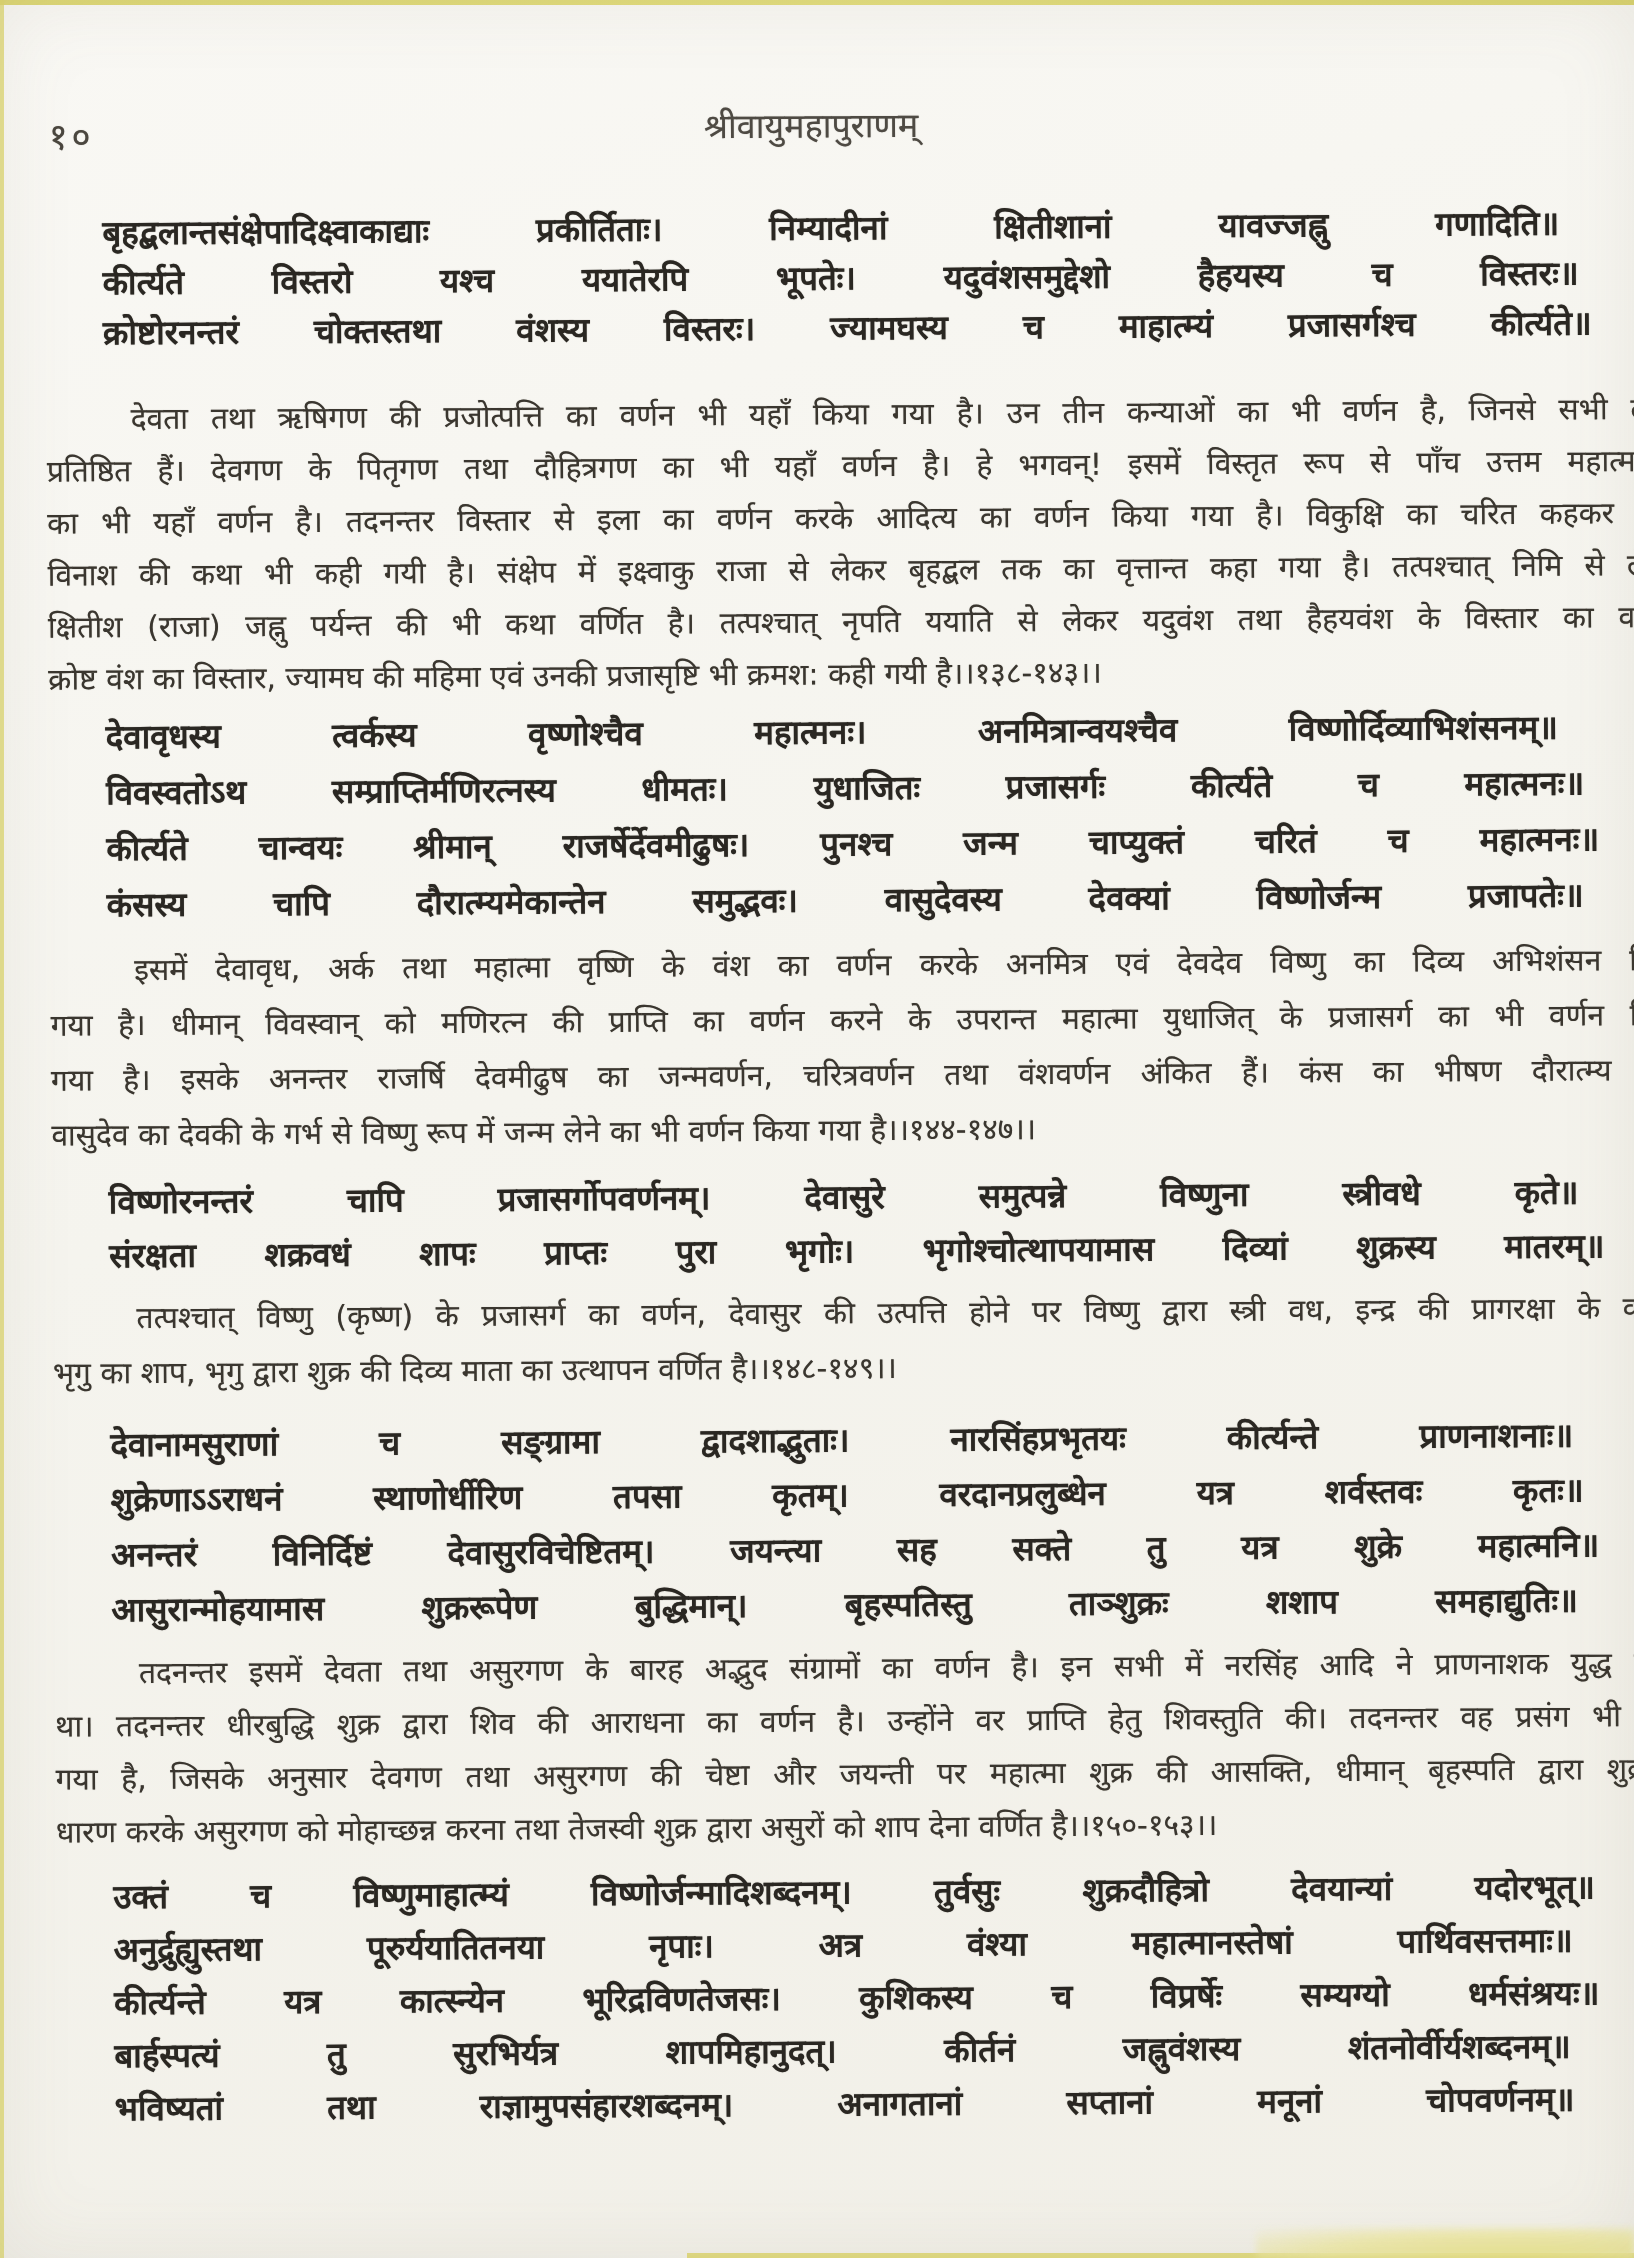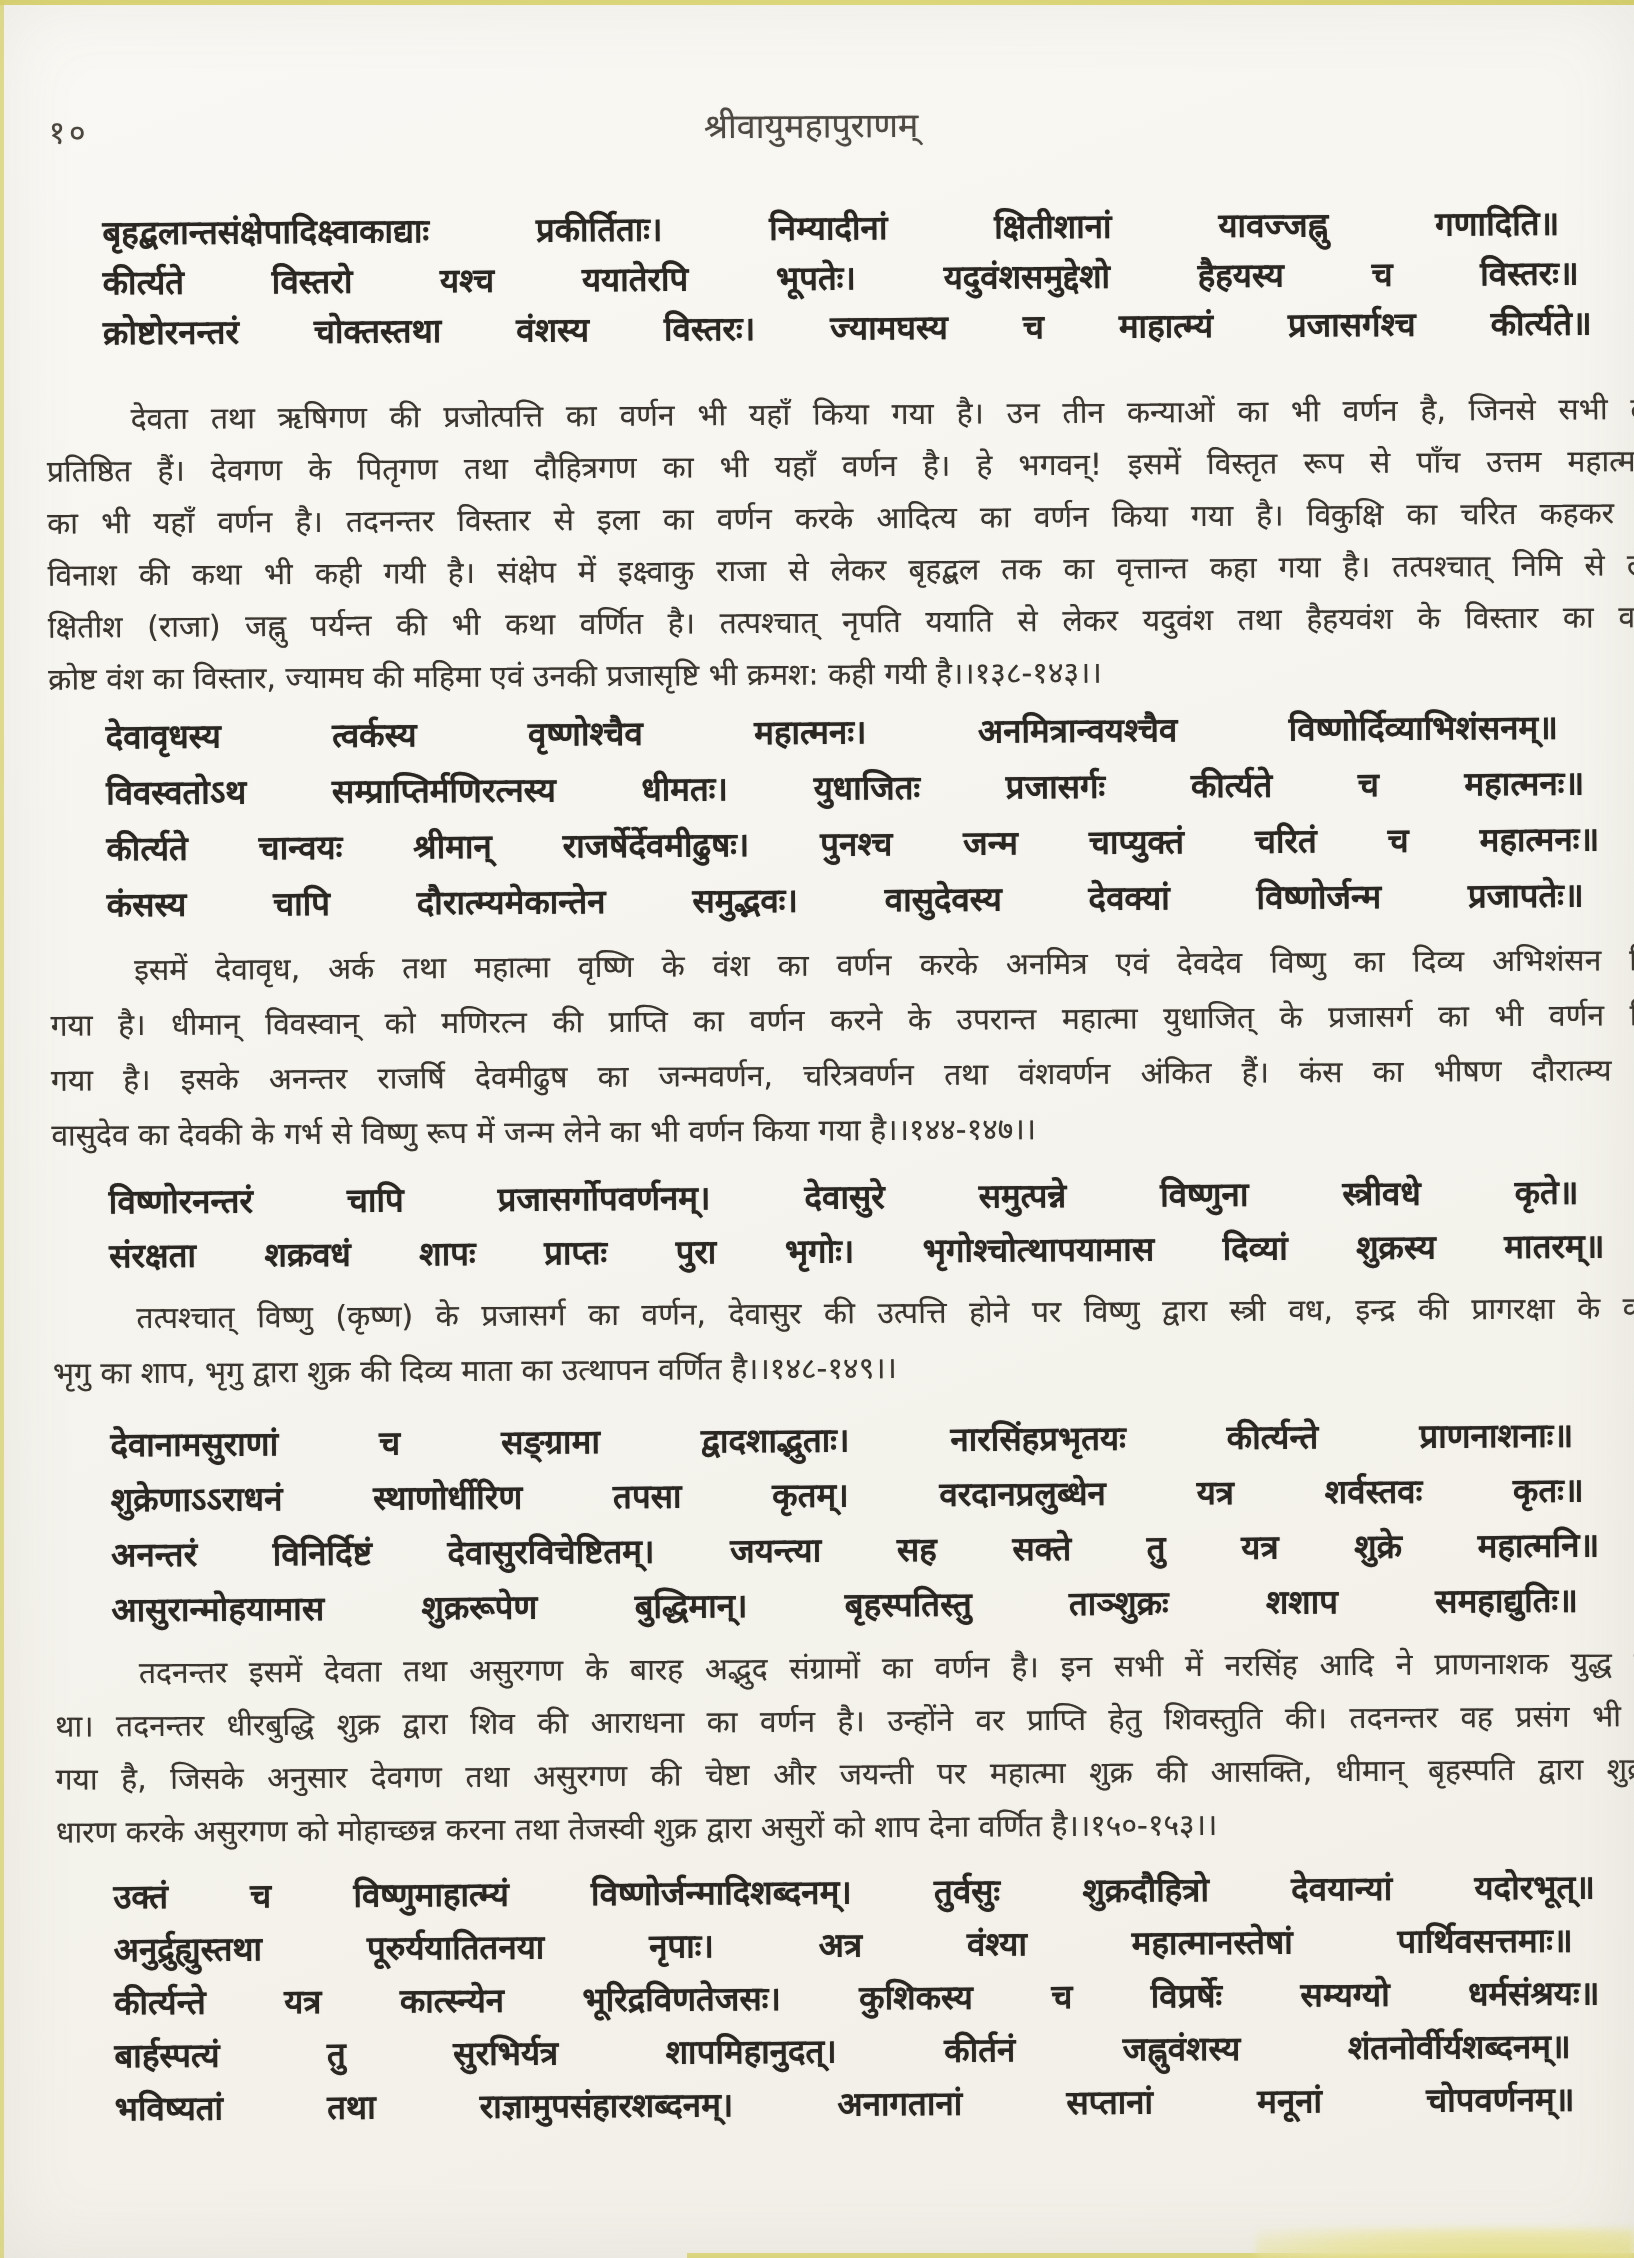--- a/index.html
+++ b/index.html
@@ -23,21 +23,21 @@
     pointer-events: none;
   }
   .scan {
     position: absolute; inset: 0;
     transform: rotate(-0.38deg);
     transform-origin: 55% 48%;
   }
   
   .pageno {
     position: absolute; top: 104px; left: 55px;
-    font-size: 32px; letter-spacing: 3.5px;
+    font-size: 37px; letter-spacing: 3.5px;
     color: #4b473f;
     text-shadow: 0 0 0.9px rgba(70,66,58,0.45);
   }
   .running-title {
     position: absolute; top: 101px; left: 0; width: 100%;
     text-align: center;
     font-size: 34px; font-weight: 500;
     color: #4e4a43;
     text-shadow: 0 0 0.9px rgba(70,66,58,0.5);
   }

